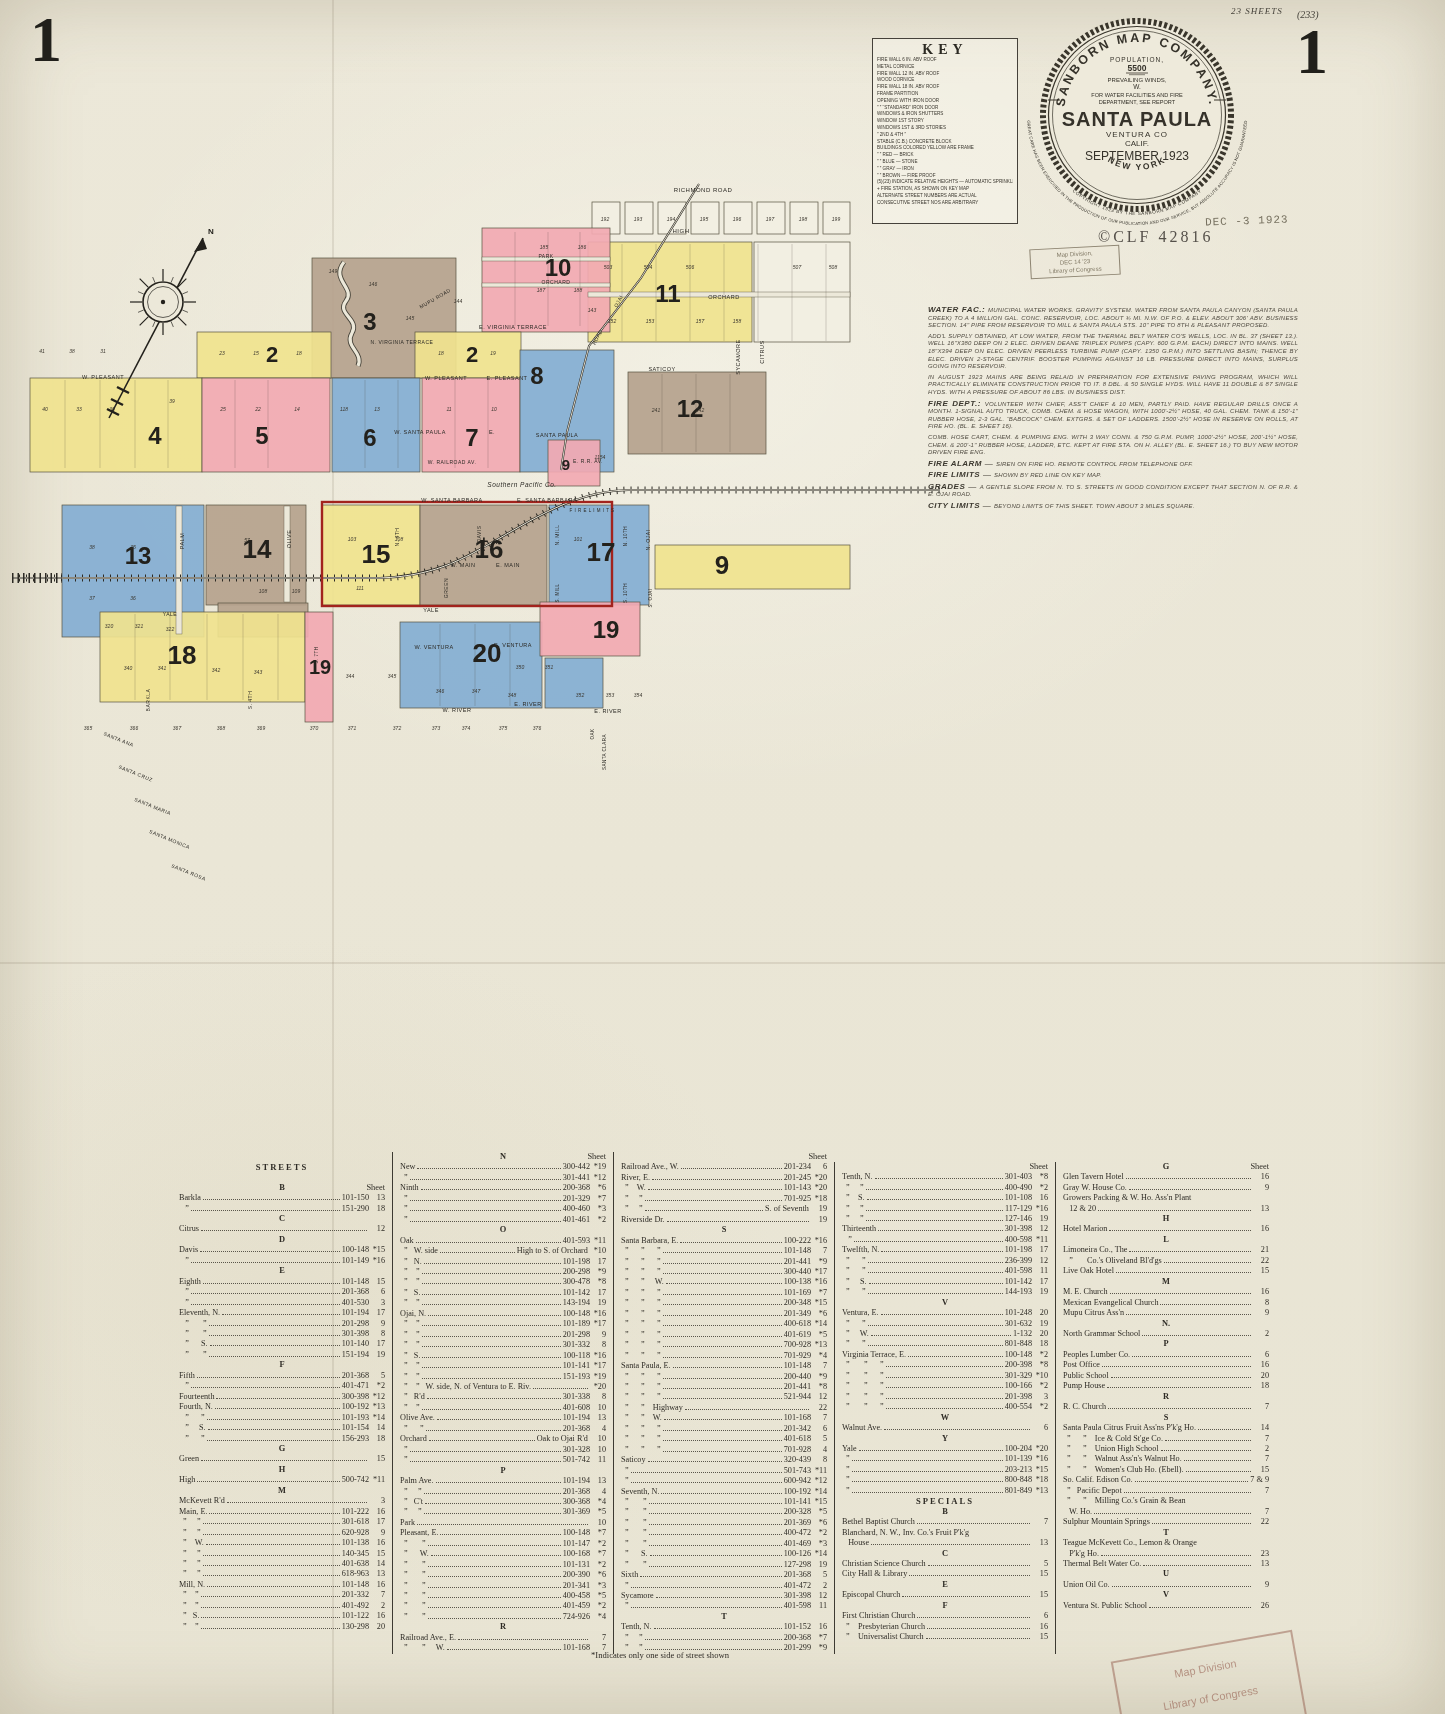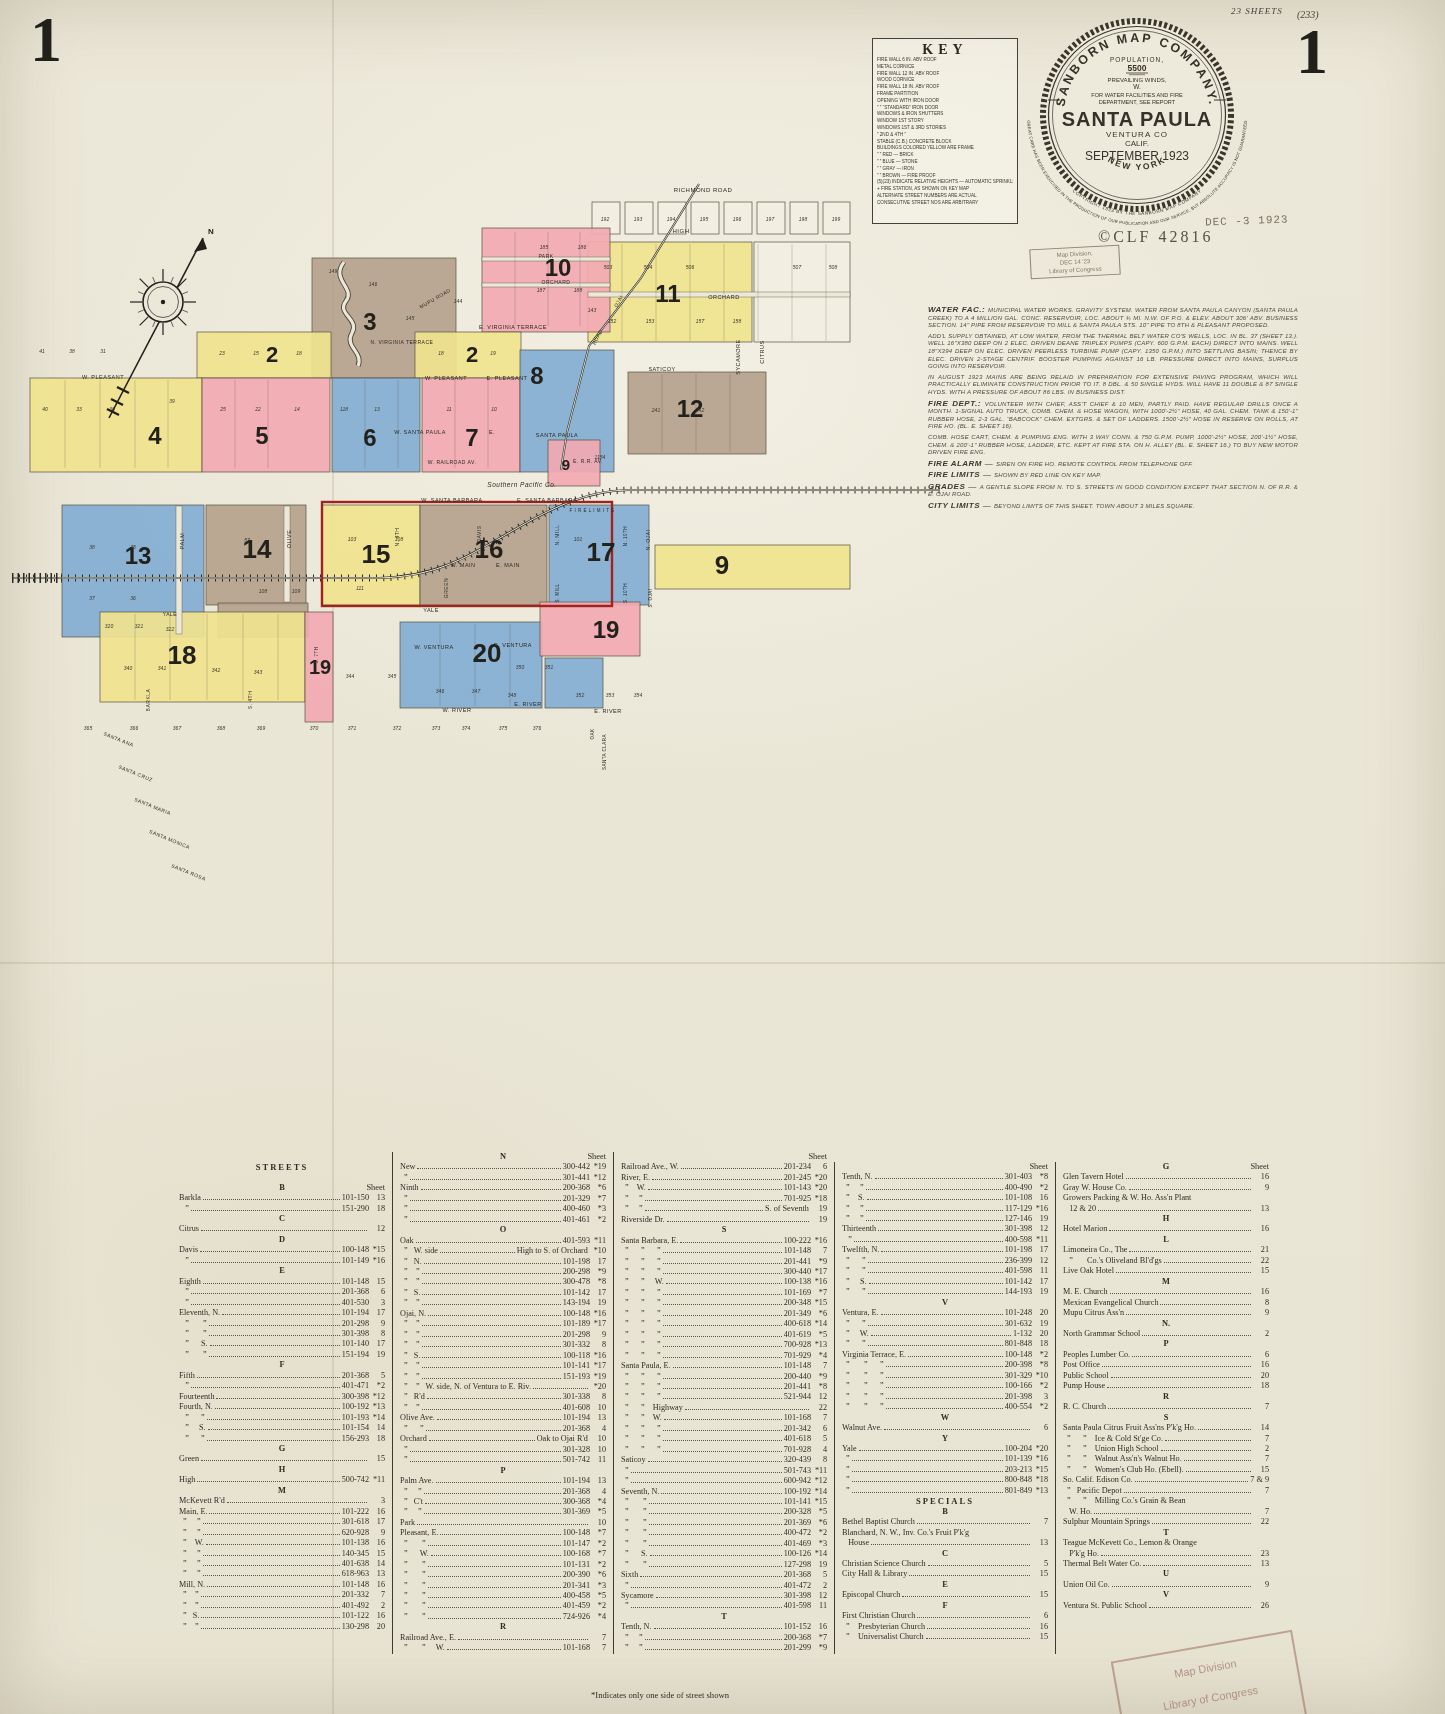--- a/index.html
+++ b/index.html
@@ -43,21 +43,21 @@
   .row{display:flex;align-items:baseline;font-size:8.2px;line-height:10.45px;color:#2f2c26;}
   .nm{white-space:pre;}
   .mid{white-space:pre;}
   .dots{flex:1;border-bottom:1px dotted #5a564b;margin:0 2px 2px 2px;min-width:4px;}
   .rg{white-space:pre;}
   .sh{min-width:16px;text-align:right;white-space:pre;}
   .letter{text-align:center;font-weight:bold;position:relative;font-size:8.4px;line-height:10.45px;}
   .letter .sheetlbl{position:absolute;right:0;top:0;font-weight:normal;}
   .hdr{text-align:center;font-weight:bold;letter-spacing:2px;font-size:8.6px;line-height:10.45px;}
   .blankline{height:10.45px;}
-  .footnote{position:absolute;left:380px;top:1650px;width:560px;text-align:center;font-size:8.6px;color:#2f2c26;margin-top:40px;}
+  .footnote{position:absolute;left:380px;top:1650px;width:560px;text-align:center;font-size:8.6px;color:#2f2c26;}
 
   .map-svg{position:absolute;left:0;top:150px;}
   .map-svg text{font-family:"Liberation Sans",sans-serif;}
 </style>
 </head>
 <body>
 
 <div class="page">
 
   <div class="fold" style="left:332px;top:0;width:2px;height:1714px;"></div>

